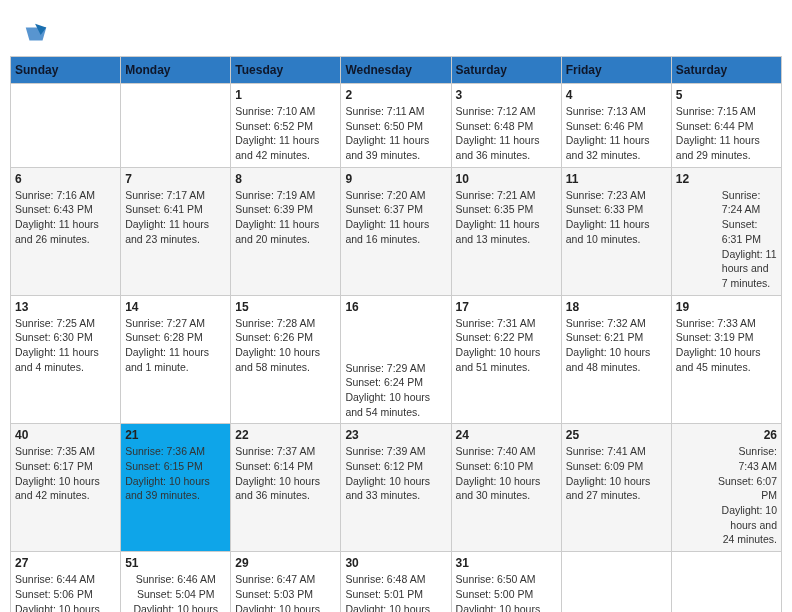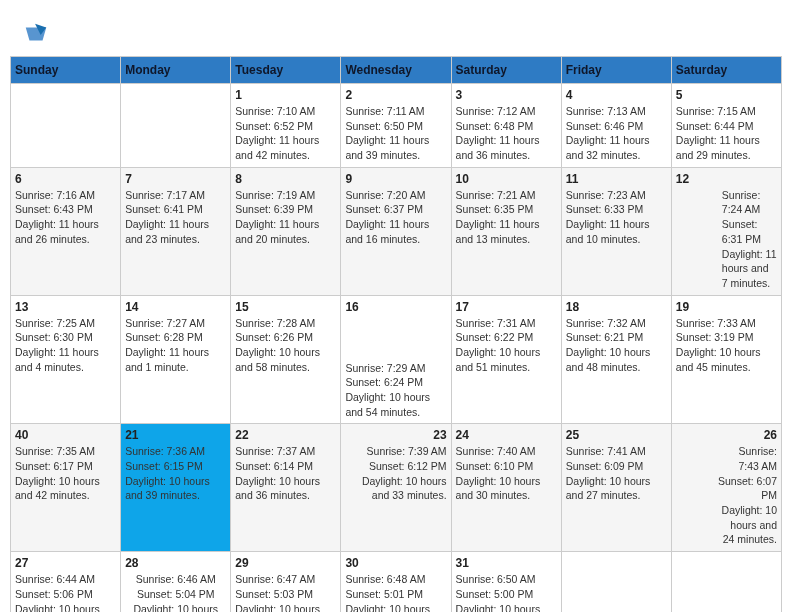--- a/index.html
+++ b/index.html
@@ -257,21 +257,21 @@
           <div class="day-info" style="white-space: pre-line;">Sunrise: 7:36 AM
 Sunset: 6:15 PM
 Daylight: 10 hours and 39 minutes.</div>
         </td>
         <td style="background: rgb(245, 245, 245);">
           <div class="day-number">22</div>
           <div class="day-info" style="white-space: pre-line;">Sunrise: 7:37 AM
 Sunset: 6:14 PM
 Daylight: 10 hours and 36 minutes.</div>
         </td>
-        <td style="background: rgb(245, 245, 245); text-align: right;">
+        <td style="background: rgb(245, 245, 245);">
           <div class="day-number">23</div>
           <div class="day-info" style="white-space: pre-line;">Sunrise: 7:39 AM
 Sunset: 6:12 PM
 Daylight: 10 hours and 33 minutes.</div>
         </td>
         <td style="background: rgb(245, 245, 245);">
           <div class="day-number">24</div>
           <div class="day-info" style="white-space: pre-line;">Sunrise: 7:40 AM
 Sunset: 6:10 PM
 Daylight: 10 hours and 30 minutes.</div>
@@ -290,21 +290,21 @@
         </td>
       </tr>
       <tr>
         <td>
           <div class="day-number">27</div>
           <div class="day-info" style="white-space: pre-line;">Sunrise: 6:44 AM
 Sunset: 5:06 PM
 Daylight: 10 hours and 21 minutes.</div>
         </td>
         <td>
-          <div class="day-number">28</div>
+          <div class="day-number">51</div>
           <div class="day-info" style="white-space: pre-line; text-align: center;">Sunrise: 6:46 AM
 Sunset: 5:04 PM
 Daylight: 10 hours and 18 minutes.</div>
         </td>
         <td>
           <div class="day-number">29</div>
           <div class="day-info" style="white-space: pre-line;">Sunrise: 6:47 AM
 Sunset: 5:03 PM
 Daylight: 10 hours and 15 minutes.</div>
         </td>

